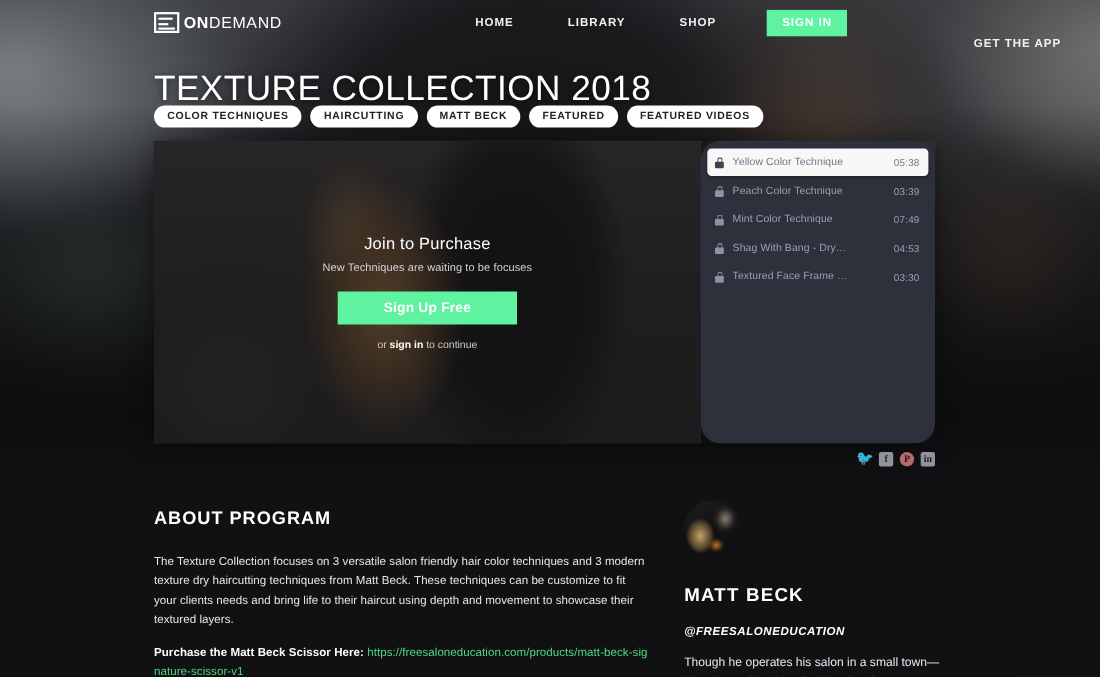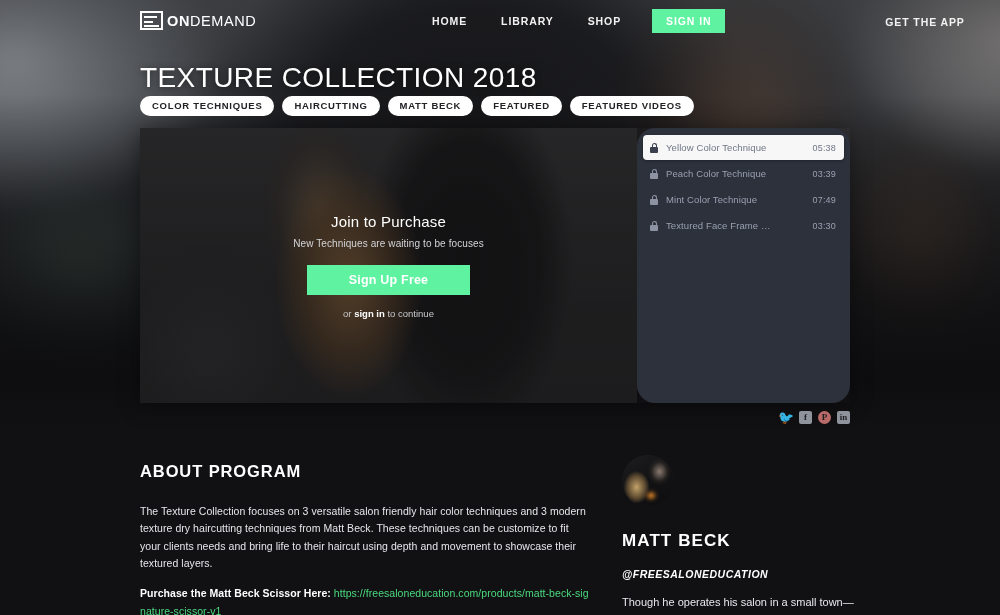--- a/index.html
+++ b/index.html
@@ -48,39 +48,39 @@
   }
   .logo-mark:before { top:3px; width:13px; }
   .logo-mark:after  { top:8px; width:9px; }
   .logo-mark span {
     position:absolute; left:2px; top:12px; width:15px; height:2px; background:#fff; display:block;
   }
   .logo-text { color:#fff; font-size:14.5px; letter-spacing:0.6px; white-space:nowrap; }
   .logo-text b { font-weight:700; }
   .logo-text i { font-style:normal; font-weight:400; }
 
-  .nav-center { position:absolute; left:415px; top:0; height:42px; display:flex; align-items:center; gap:0px; }
+  .nav-center { position:absolute; left:415px; top:0; height:42px; display:flex; align-items:center; gap:15px; }
   .nav-link {
     color:#f2f2f2; font-size:10.5px; font-weight:700; letter-spacing:0.9px;
     text-decoration:none; padding:0 17px; white-space:nowrap;
   }
   .nav-signin {
     background:#5ff2a0; color:#ffffff; font-size:10.5px; font-weight:700; letter-spacing:0.9px;
     padding:6px 14px; margin-left:14px; border:none; cursor:pointer; white-space:nowrap;
   }
   .nav-right {
-    position:absolute; right:0px; width:150px; top:16px; height:42px;
-    display:flex; align-items:flex-start; justify-content:center;
+    position:absolute; right:0px; width:150px; top:4px; height:42px;
+    display:flex; align-items:flex-end; justify-content:center;
   }
   .nav-right a { color:#f2f2f2; font-size:10.5px; font-weight:700; letter-spacing:0.9px; text-decoration:none; white-space:nowrap; }
 
   
   .hero-title {
     position:absolute; left:140px; top:62px; z-index:25;
-    color:#fff; font-size:28px; font-weight:400; letter-spacing:0.4px;
+    color:#fff; font-size:32px; font-weight:400; letter-spacing:0.4px;
     text-shadow:0 1px 6px rgba(0,0,0,0.55);
   }
   .tags { position:absolute; left:140px; top:96px; z-index:25; display:flex; gap:8px; }
   .tag {
     background:#fff; color:#222226; font-size:9.5px; font-weight:700; letter-spacing:0.7px;
     border-radius:11px; padding:5px 12px 5px 12px; white-space:nowrap; cursor:pointer;
     line-height:1;
   }
 
   
@@ -260,20 +260,28 @@
             <i></i>
           </span>
         <span class="pl-name">Mint Color Technique</span>
         <span class="pl-time">07:49</span>
       </div>
       <div class="pl-item">
         <span class="pl-lock">
             <u></u>
             <i></i>
           </span>
+        <span class="pl-name">Shag With Bang - Dry…</span>
+        <span class="pl-time">04:53</span>
+      </div>
+      <div class="pl-item">
+        <span class="pl-lock">
+            <u></u>
+            <i></i>
+          </span>
         <span class="pl-name">Textured Face Frame …</span>
         <span class="pl-time">03:30</span>
       </div>
     </div>
   </div>
 
   <div class="social">
     <span class="soc tw">🐦</span>
     <span class="soc fb">f</span>
     <span class="soc pi">P</span>

